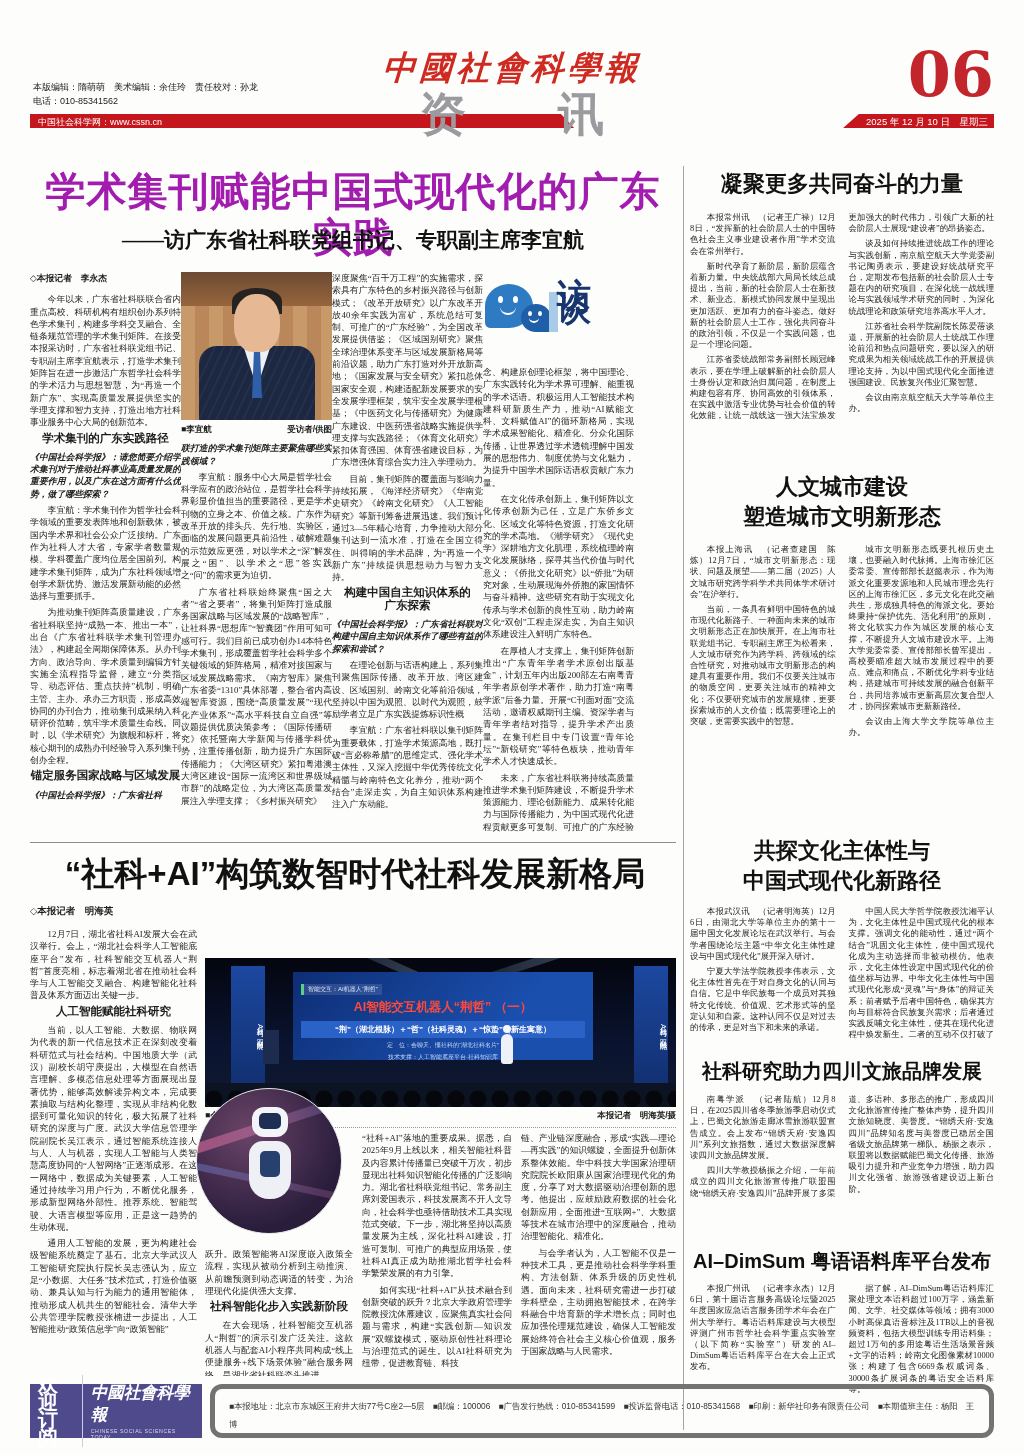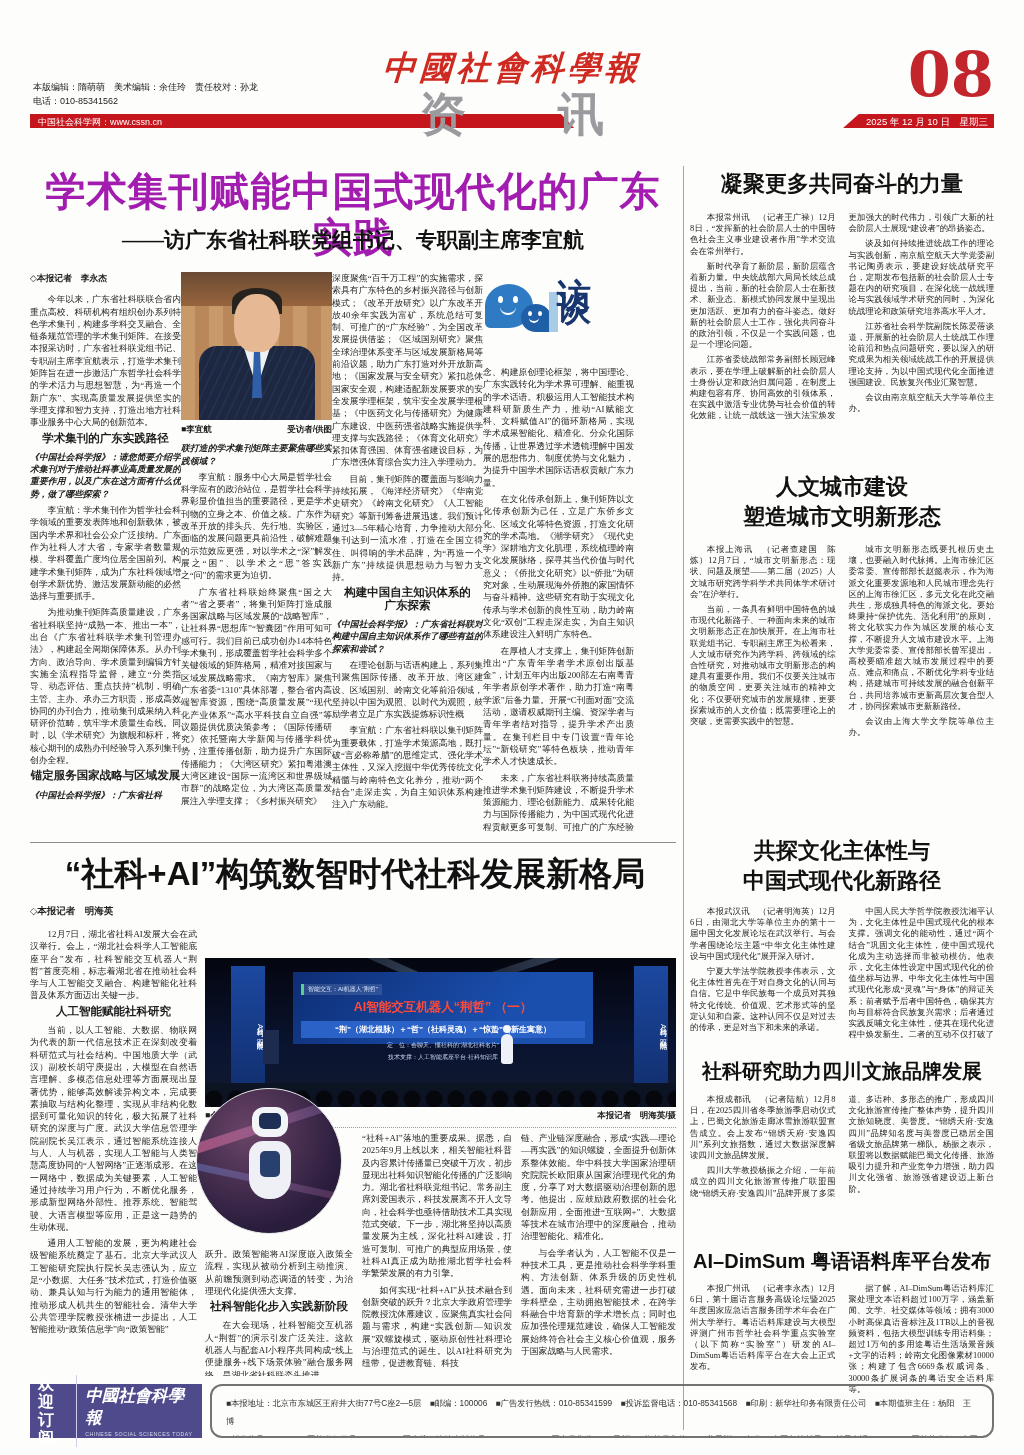--- a/index.html
+++ b/index.html
@@ -70,21 +70,21 @@
   
   .ai-head{position:absolute;left:30px;top:852px;width:650px;text-align:center;font-size:33px;
            font-weight:900;color:#111;font-family:"Liberation Sans","DejaVu Sans",sans-serif;}
   .ai-by{position:absolute;left:30px;top:905px;font-size:9.5px;font-weight:700;
          font-family:"Liberation Sans","DejaVu Sans",sans-serif;}
   .ai-colL{position:absolute;left:30px;top:928px;width:167px;height:448px;overflow:hidden;
            font-size:8.8px;line-height:12.3px;}
   .stage{position:absolute;left:205px;top:958px;width:471px;height:149px;overflow:hidden;
          background:linear-gradient(180deg,#04060f,#0a1430 60%,#121a2e);}
   .beam{position:absolute;width:260px;height:8px;background:linear-gradient(90deg,rgba(160,200,255,.0),rgba(170,210,255,.45));}
-  .screen{position:absolute;left:88px;top:14px;width:300px;height:72px;
+  .screen{position:absolute;left:88px;top:14px;width:300px;height:88px;
           background:linear-gradient(130deg,#0e2e75,#1a4fae 70%);padding:5px 8px;}
   .scr-tag{display:inline-block;font-size:6px;color:#dfe9ff;background:rgba(255,255,255,.12);
            border-left:3px solid #57d08a;padding:1px 4px;font-family:"Liberation Sans","DejaVu Sans",sans-serif;}
   .scr-title{text-align:center;color:#ff4a3a;font-size:12.5px;font-weight:900;margin-top:4px;
              font-family:"Liberation Sans","DejaVu Sans",sans-serif;}
   .scr-formula{margin-top:5px;text-align:center;color:#fff;font-size:8px;font-weight:700;
                background:#2a62c8;padding:3px 2px;font-family:"Liberation Sans","DejaVu Sans",sans-serif;}
   .scr-small{text-align:center;color:#c9d9f5;font-size:6px;margin-top:3px;
              font-family:"Liberation Sans","DejaVu Sans",sans-serif;}
   .banner{position:absolute;top:8px;width:34px;height:120px;background:linear-gradient(180deg,#1c48a0,#123071);
@@ -114,42 +114,42 @@
   .cr-body{position:absolute;left:52px;top:52px;width:42px;height:58px;border-radius:14px 14px 20px 20px;background:#eef0f5;}
   .cr-chest{position:absolute;left:63px;top:62px;width:20px;height:26px;border-radius:5px;background:#27406e;}
   
   .side-art{position:absolute;left:690px;width:304px;}
   .side-head{width:100%;text-align:center;font-weight:900;color:#111;white-space:pre-line;
              font-family:"Liberation Sans","DejaVu Sans",sans-serif;}
   .side-body{column-count:2;column-gap:13px;font-size:8.4px;line-height:11.2px;overflow:hidden;text-align:justify;}
   
   .sub-box{position:absolute;left:30px;top:1384px;width:172px;height:54px;background:#4e4a8c;color:#fff;
            display:flex;align-items:center;padding:0 8px;gap:8px;}
-  .sub-cta{font-size:16px;font-weight:700;line-height:18px;border-right:1px solid #cfcce8;padding-right:8px;
+  .sub-cta{font-size:20px;font-weight:700;line-height:18px;border-right:1px solid #cfcce8;padding-right:8px;
            font-family:"Liberation Sans","DejaVu Sans",sans-serif;white-space:pre-line;}
   .sub-name{font-size:16.5px;font-weight:700;font-style:italic;letter-spacing:0;
             font-family:"DejaVu Serif","Liberation Serif",serif;}
   .sub-eng{font-size:5.2px;letter-spacing:.6px;margin-top:2px;font-style:normal;
            font-family:"Liberation Sans","DejaVu Sans",sans-serif;color:#dcd9f0;}
-  .info-box{position:absolute;left:210px;top:1384px;width:784px;height:54px;border:2px solid #737373;
+  .info-box{position:absolute;left:210px;top:1384px;width:784px;height:54px;border:5px solid #737373;
             border-radius:12px;padding:8px 14px;font-size:8.3px;line-height:18px;color:#333;
             font-family:"Liberation Sans","DejaVu Sans",sans-serif;overflow:hidden;}
 </style>
 </head>
 <body>
 
 <div class="page">
 
   <div class="ed-info">
     <div>本版编辑：隋萌萌　美术编辑：余佳玲　责任校对：孙龙</div>
     <div>电话：010-85341562</div>
   </div>
   <div class="masthead">中國社會科學報</div>
   <div class="section-title">资 讯</div>
-  <div class="page-num">08</div>
+  <div class="page-num">06</div>
   <div class="red-bar"></div>
   <div class="bar-notch"></div>
   <div class="bar-site">中国社会科学网：www.cssn.cn</div>
   <div class="bar-date">2025 年 12 月 10 日　星期三</div>
 
   <div class="main-head">学术集刊赋能中国式现代化的广东实践</div>
   <div class="main-sub">——访广东省社科联党组书记、专职副主席李宜航</div>
 
   <div class="main-cols">
     <div class="mcol">
@@ -299,21 +299,21 @@
 中国式现代化新路径</div>
     <div class="side-body" style="height:148px;margin-top:10px">
         <div class="bk p">本报武汉讯　（记者明海英）12月6日，由湖北大学等单位主办的第十一届中国文化发展论坛在武汉举行。与会学者围绕论坛主题“中华文化主体性建设与中国式现代化”展开深入研讨。</div>
         <div class="bk p">宁夏大学法学院教授李伟表示，文化主体性首先在于对自身文化的认同与自信。它是中华民族每一个成员对其独特文化传统、价值观、艺术形式等的坚定认知和自豪。这种认同不仅是对过去的传承，更是对当下和未来的承诺。</div>
         <div class="bk p">中国人民大学哲学院教授沈湘平认为，文化主体性是中国式现代化的根本支撑。强调文化的能动性，通过“两个结合”巩固文化主体性，使中国式现代化成为主动选择而非被动模仿。他表示，文化主体性设定中国式现代化的价值坐标与边界。中华文化主体性与中国式现代化形成“灵魂”与“身体”的辩证关系；前者赋予后者中国特色，确保其方向与目标符合民族复兴需求；后者通过实践反哺文化主体性，使其在现代化进程中焕发新生。二者的互动不仅打破了西方现代化的困境，更通过文明形态创新，为人类社会发展提供全新范式。</div>
       </div>
   </div>
   <div class="side-art" style="top:1058px">
     <div class="side-head" style="font-size:20px;line-height:26px">社科研究助力四川文旅品牌发展</div>
     <div class="side-body" style="height:152px;margin-top:10px">
-        <div class="bk p">本报成都讯　（记者陆航）12月8日，在2025四川省冬季旅游季启动仪式上，巴蜀文化旅游走廊冰雪旅游联盟宣告成立。会上发布“锦绣天府·安逸四川”系列文旅指数，通过大数据深度解读四川文旅品牌发展。</div>
+        <div class="bk p">南粤学派　（记者陆航）12月8日，在2025四川省冬季旅游季启动仪式上，巴蜀文化旅游走廊冰雪旅游联盟宣告成立。会上发布“锦绣天府·安逸四川”系列文旅指数，通过大数据深度解读四川文旅品牌发展。</div>
         <div class="bk p">四川大学教授杨振之介绍，一年前成立的四川文化旅游宣传推广联盟围绕“锦绣天府·安逸四川”品牌开展了多渠道、多语种、多形态的推广，形成四川文化旅游宣传推广整体声势，提升四川文旅知晓度、美誉度。“锦绣天府·安逸四川”品牌知名度与美誉度已稳居全国省级文旅品牌第一梯队。杨振之表示，联盟将以数据赋能巴蜀文化传播、旅游吸引力提升和产业竞争力增强，助力四川文化强省、旅游强省建设迈上新台阶。</div>
       </div>
   </div>
   <div class="side-art" style="top:1248px">
     <div class="side-head" style="font-size:20px;line-height:26px">AI–DimSum 粤语语料库平台发布</div>
     <div class="side-body" style="height:142px;margin-top:9px">
         <div class="bk p">本报广州讯　（记者李永杰）12月6日，第十届语言服务高级论坛暨2025年度国家应急语言服务团学术年会在广州大学举行。粤语语料库建设与大模型评测广州市哲学社会科学重点实验室（以下简称“实验室”）研发的AI–DimSum粤语语料库平台在大会上正式发布。</div>
         <div class="bk p">据了解，AI–DimSum粤语语料库汇聚处理文本语料超过100万字，涵盖新闻、文学、社交媒体等领域；拥有3000小时高保真语音标注及1TB以上的音视频资料，包括大模型训练专用语料集；超过1万句的多用途粤语生活场景音频+文字的语料；岭南文化图像素材10000张；构建了包含6669条权威词条、30000条扩展词条的粤语安全语料库等。</div>
       </div>
   </div>

